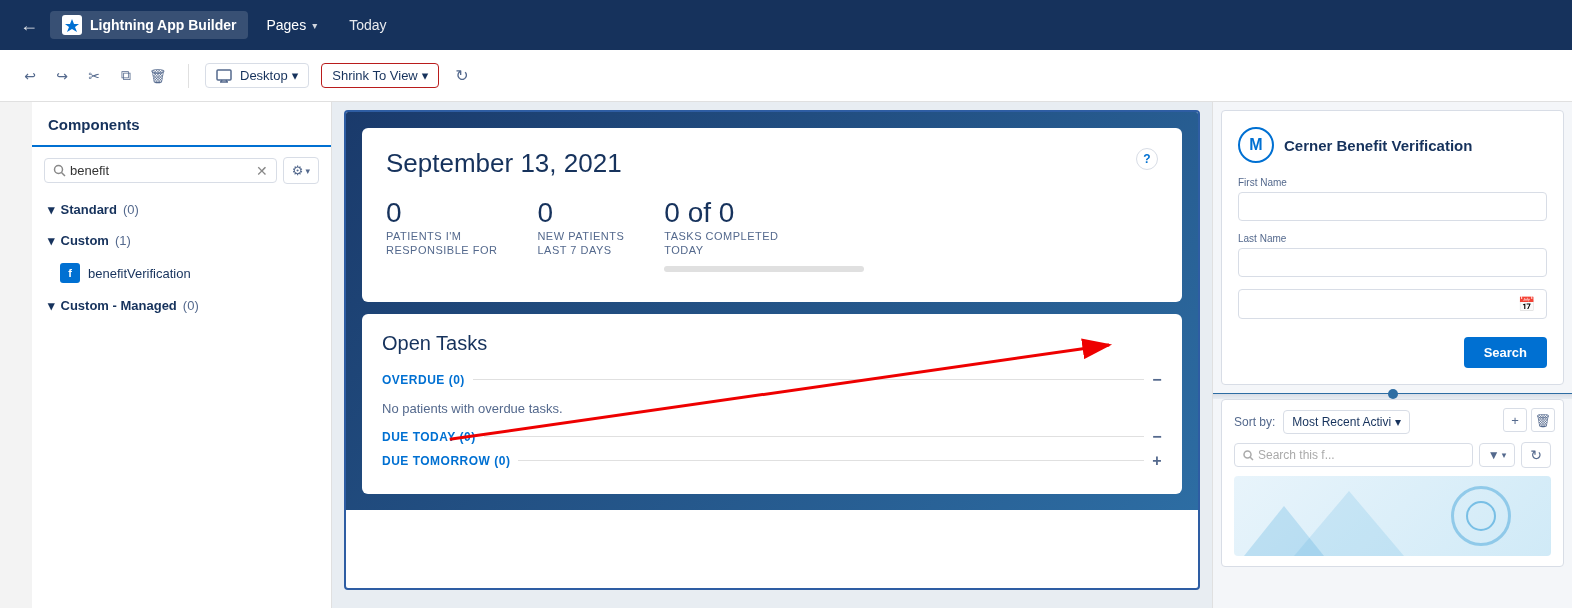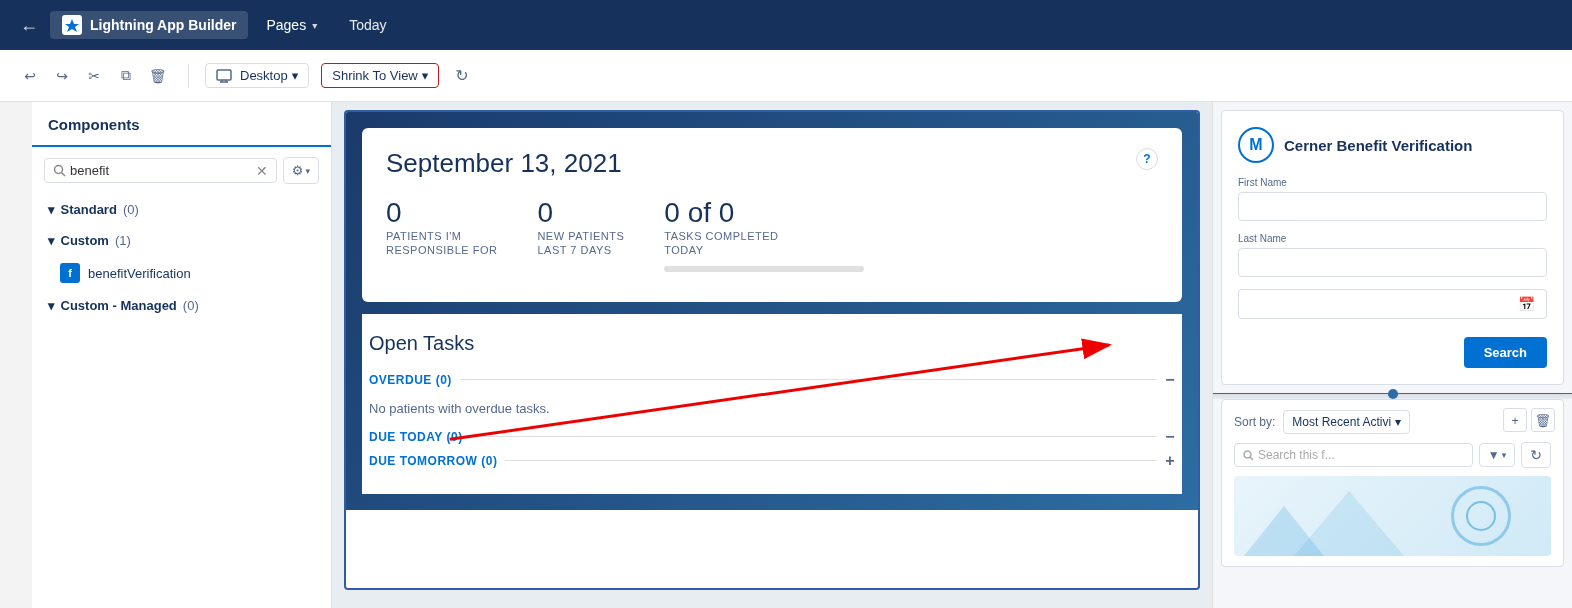--- a/index.html
+++ b/index.html
@@ -257,22 +257,22 @@
     }
     .progress-bar-container {
       height: 6px;
       background: #e0e0e0;
       border-radius: 3px;
       margin-top: 8px;
       width: 200px;
     }
     .tasks-card {
       background: #fff;
-      border-radius: 0;
-      padding: 18px 7px;
+      border-radius: 6px;
+      padding: 18px 20px;
     }
     .tasks-title {
       font-size: 20px;
       font-weight: 300;
       color: #16325c;
       margin-bottom: 16px;
     }
     .section-header {
       display: flex; align-items: center; gap: 8px;
       color: #0070d2;

